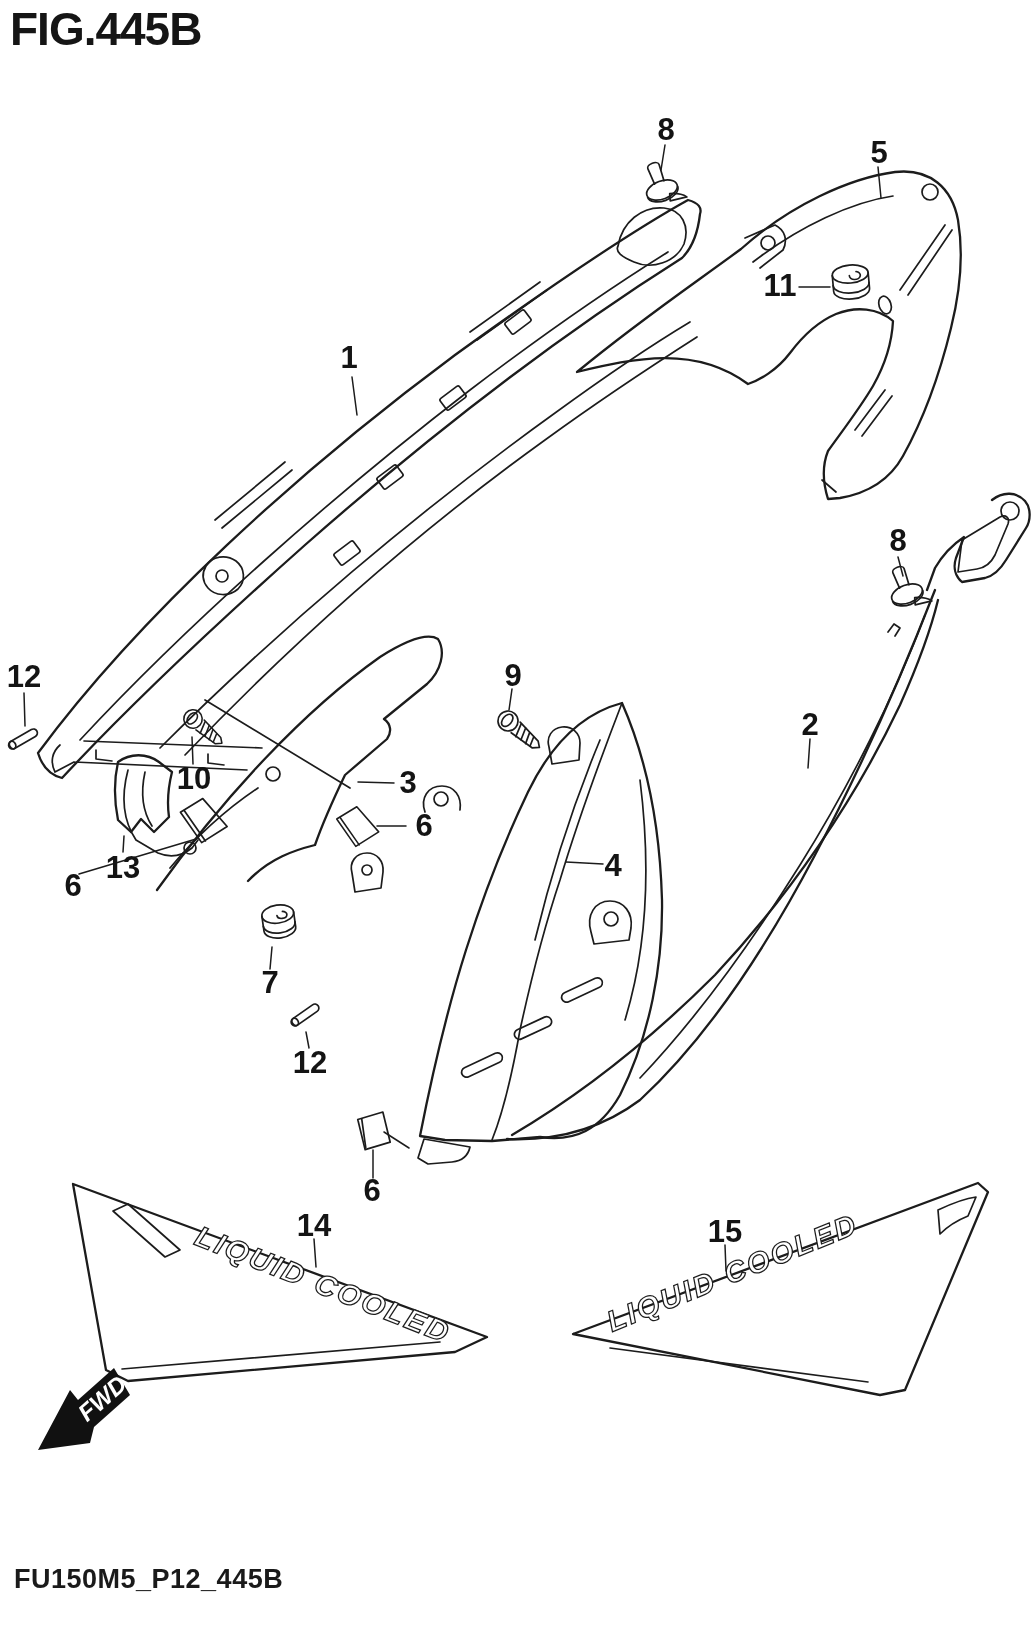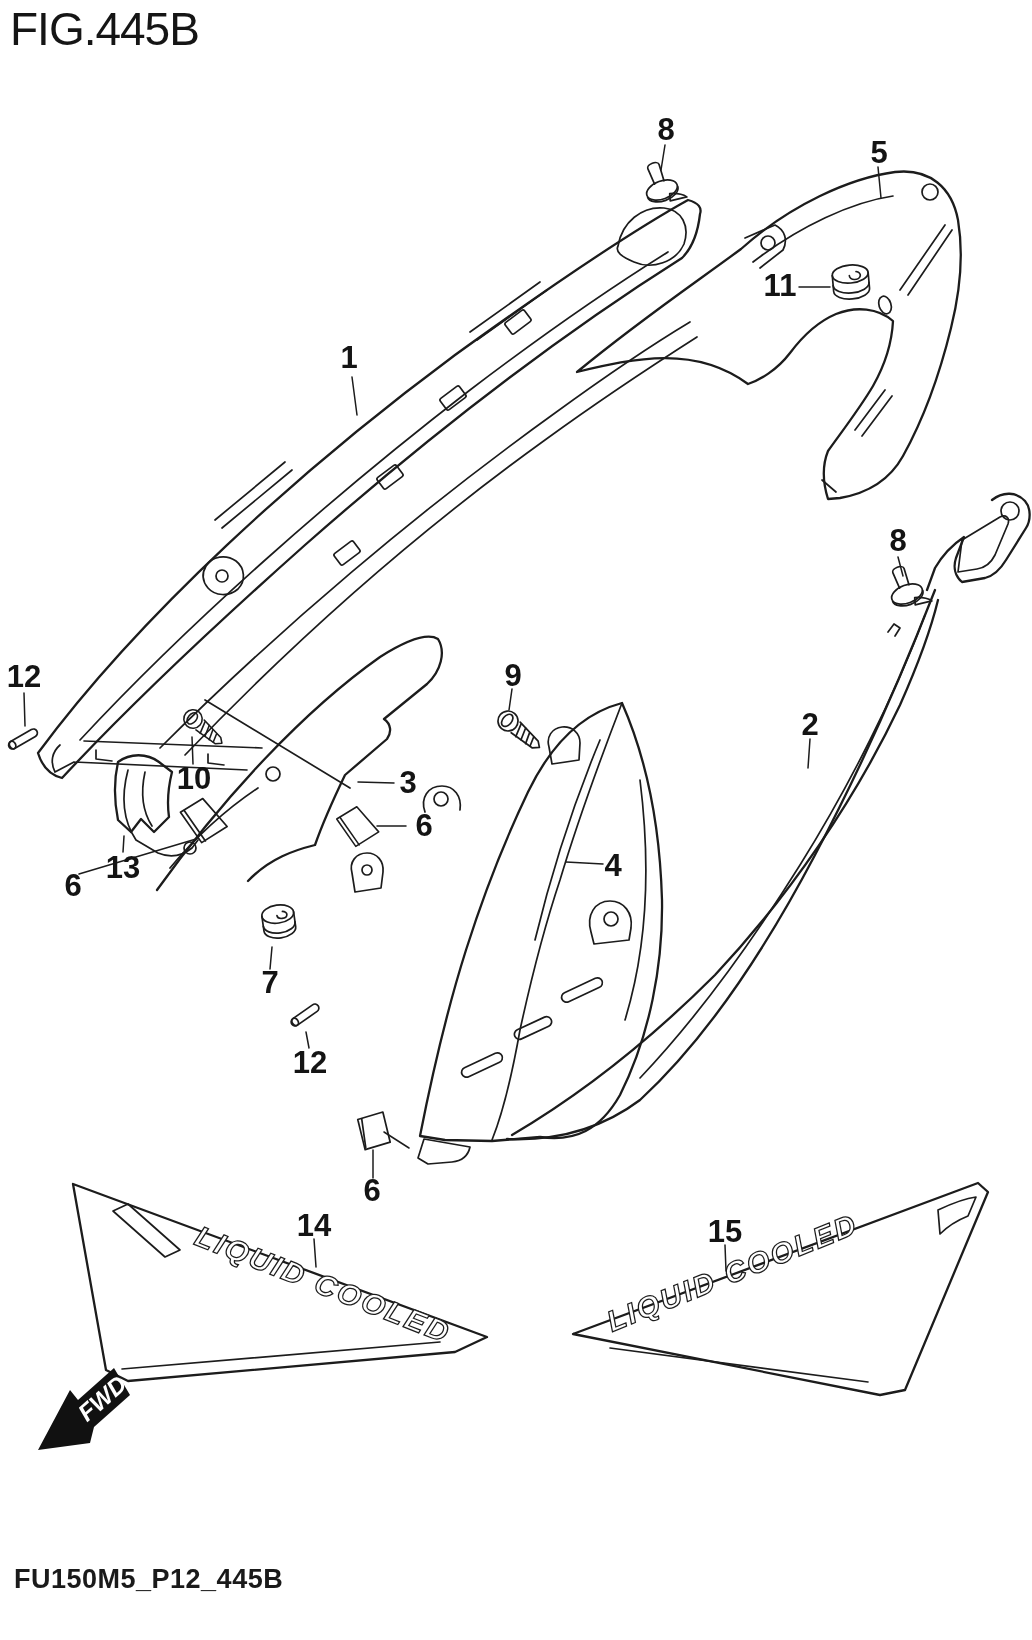--- a/index.html
+++ b/index.html
@@ -1,18 +1,18 @@
 <!DOCTYPE html>
 <html><head>
 <meta charset="utf-8">
 <style>
   html,body{margin:0;padding:0;background:#fff;}
   .page{position:relative;width:1032px;height:1640px;background:#fff;overflow:hidden;
         font-family:"Liberation Sans",sans-serif;color:#111;}
-  .fig-title{position:absolute;left:10px;top:2px;font-size:46px;font-weight:400;
+  .fig-title{position:absolute;left:10px;top:2px;font-size:46px;font-weight:700;
              letter-spacing:-1px;color:#151515;}
   .footer{position:absolute;left:14px;top:1564px;font-size:27px;font-weight:600;color:#1a1a1a;}
   .footer .code{letter-spacing:0.5px;}
   svg.diagram{position:absolute;left:0;top:0;width:1032px;height:1640px;}
   svg .ln{fill:none;stroke:#1c1c1c;stroke-width:2.3;stroke-linecap:round;stroke-linejoin:round;}
   svg .dt{fill:none;stroke:#1c1c1c;stroke-width:1.7;stroke-linecap:round;stroke-linejoin:round;}
   svg .ld{fill:none;stroke:#1c1c1c;stroke-width:1.5;stroke-linecap:round;}
   svg text.callout{font-family:"Liberation Sans",sans-serif;font-size:31px;font-weight:600;
                    fill:#141414;text-anchor:middle;}
   svg text.decal{font-family:"Liberation Sans",sans-serif;font-size:29px;font-weight:700;

